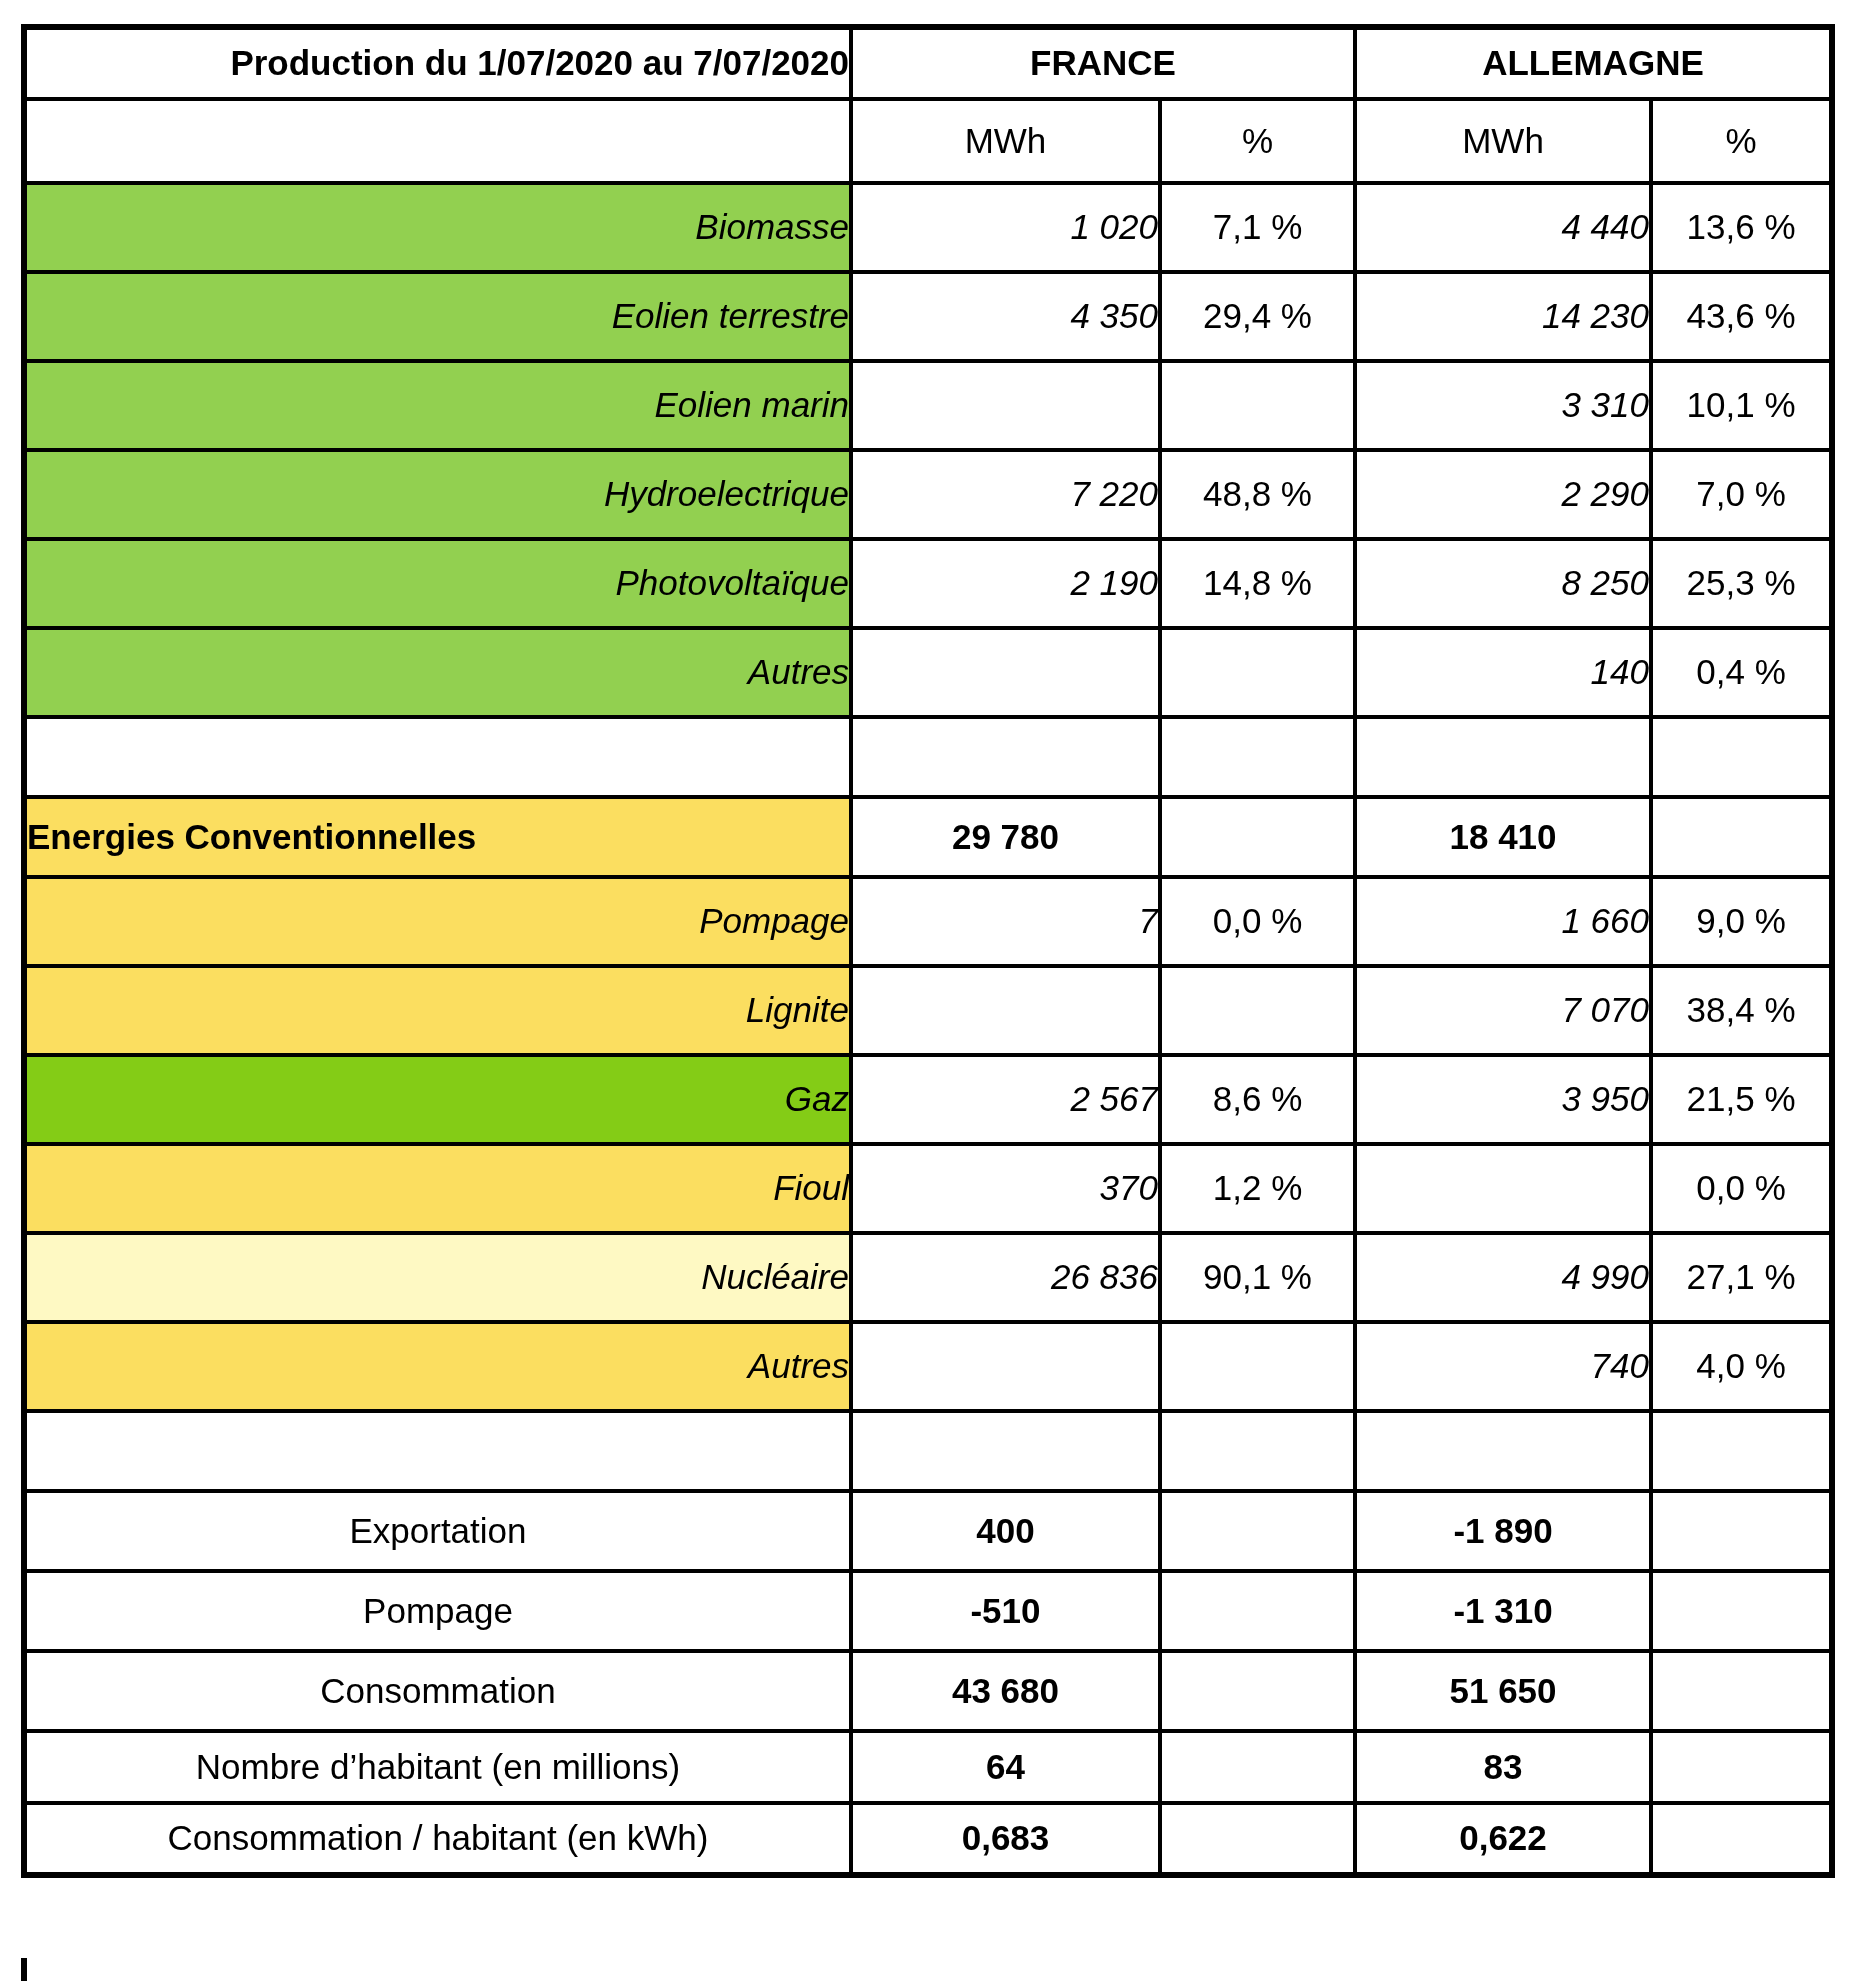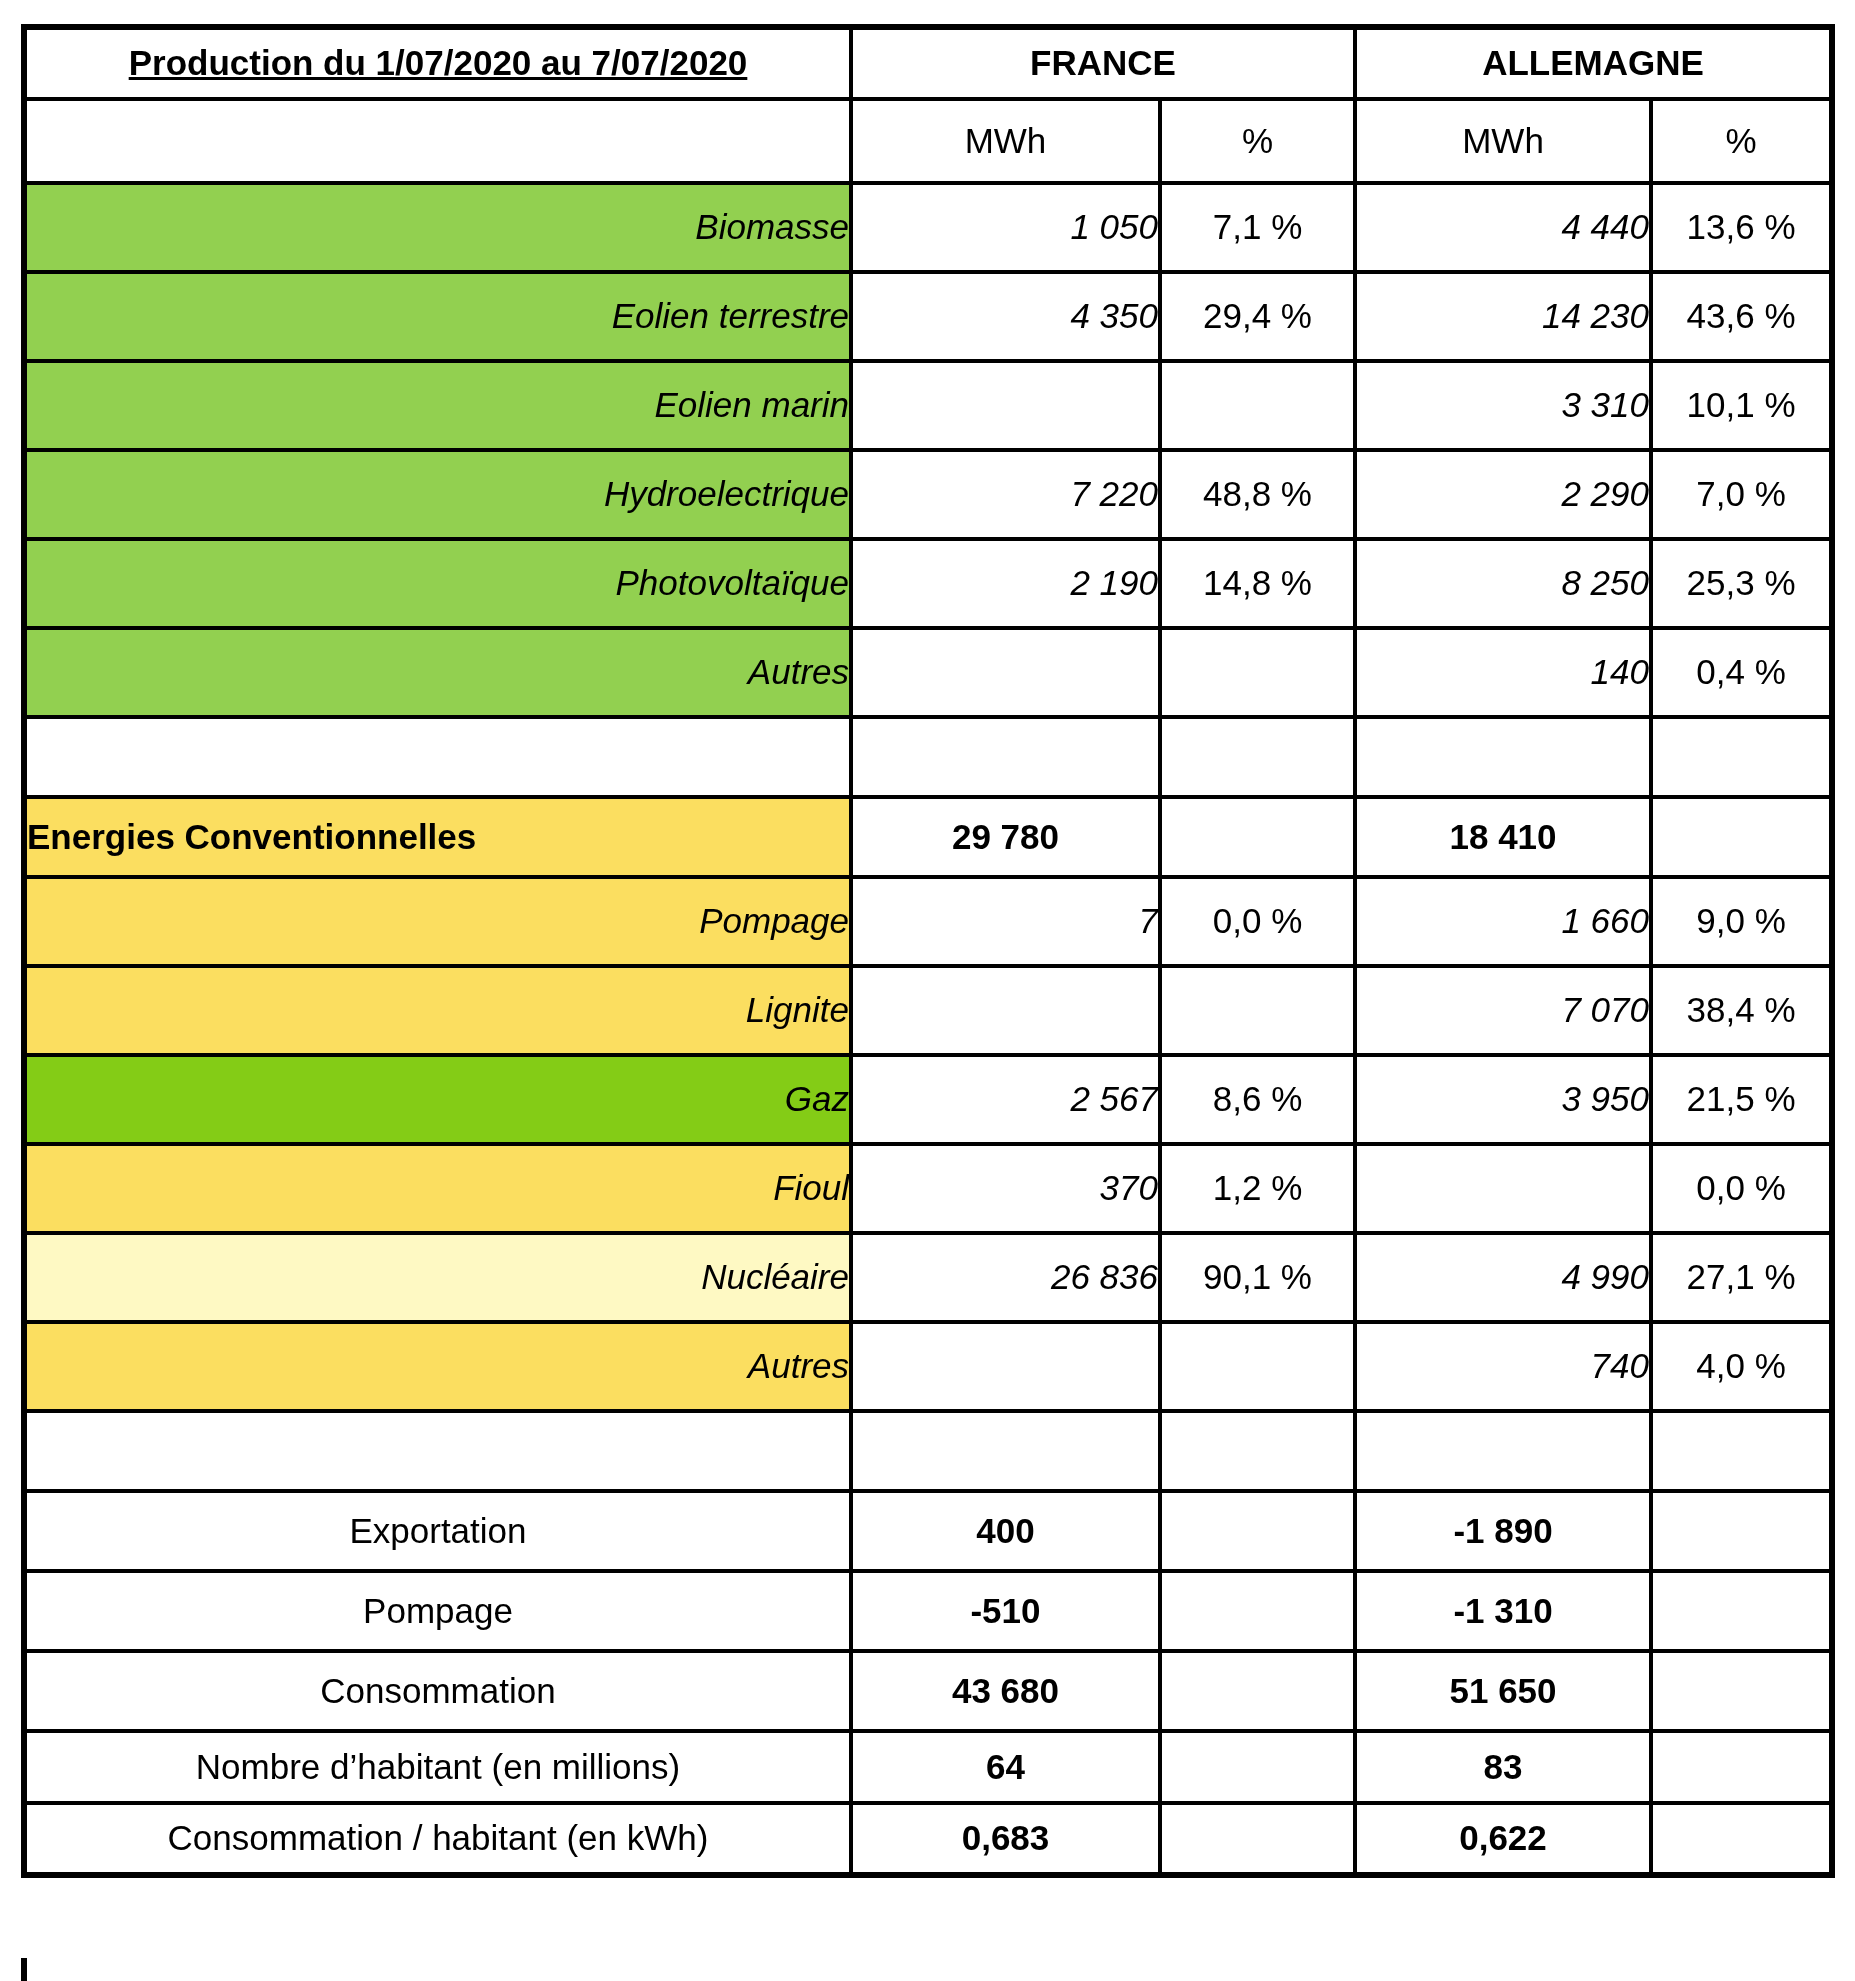--- a/index.html
+++ b/index.html
@@ -34,21 +34,21 @@
   }
   
   tr.h-title { height: 72px; }
   tr.h-unit  { height: 84px; }
   tr.h-sec   { height: 80px; }
   tr.h-item  { height: 89px; }
   tr.h-blank { height: 80px; }
   tr.h-bot   { height: 80px; }
   tr.h-bot2  { height: 72px; }
   
-  td.title-lbl { font-weight: bold; text-align: center; padding-left: 23.6px; text-decoration: underline; }
+  td.title-lbl { font-weight: bold; text-align: right; padding-left: 23.6px; }
   td.country   { font-weight: bold; text-align: center; }
   td.unit      { text-align: center; }
   td.sec-lbl   { font-weight: bold; text-align: left; padding-left: 23.6px; }
   td.item-lbl  { font-style: italic; text-align: right; padding-right: 21px; }
   td.sum-lbl   { font-weight: normal; text-align: center; padding-left: 23.6px; }
   td.num-b     { font-weight: bold; text-align: center; }
   td.num-i     { font-style: italic; text-align: right; padding-right: 25px; }
   td.pct       { text-align: center; }
   
   #cut-row-line {
@@ -83,21 +83,21 @@
     <tr class="h-unit">
       <td></td>
       <td class="unit">MWh</td>
       <td class="unit">%</td>
       <td class="unit">MWh</td>
       <td class="unit">%</td>
     </tr>
 
     <tr class="h-item">
       <td class="item-lbl" style="background-color: rgb(146, 208, 80);">Biomasse</td>
-      <td class="num-i">1 050</td>
+      <td class="num-i">1 020</td>
       <td class="pct">7,1 %</td>
       <td class="num-i">4 440</td>
       <td class="pct">13,6 %</td>
     </tr>
     <tr class="h-item">
       <td class="item-lbl" style="background-color: rgb(146, 208, 80);">Eolien terrestre</td>
       <td class="num-i">4 350</td>
       <td class="pct">29,4 %</td>
       <td class="num-i">14 230</td>
       <td class="pct">43,6 %</td>

